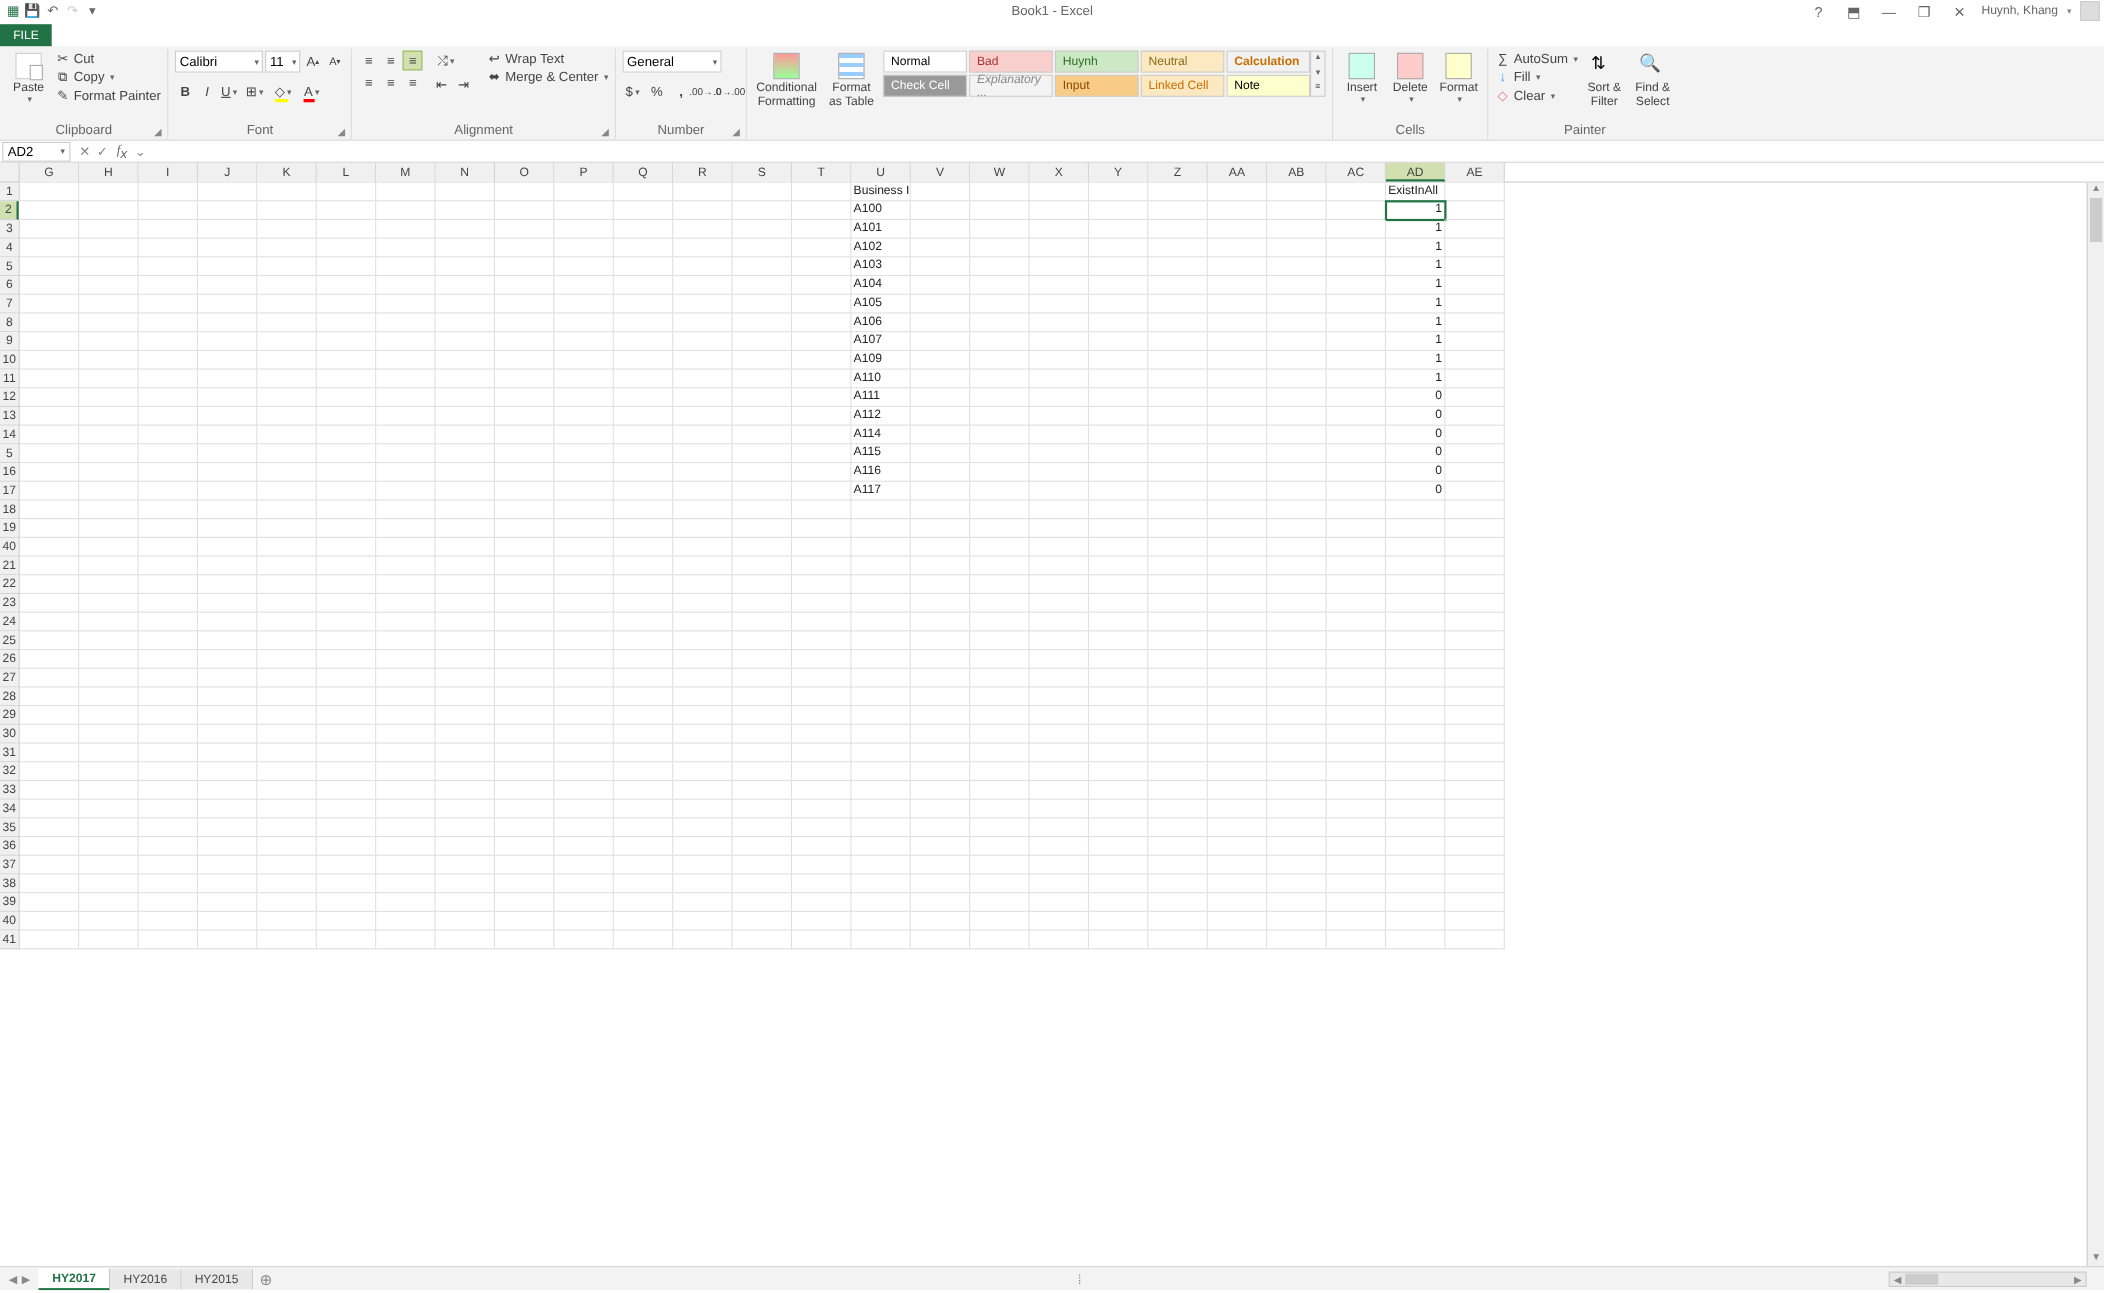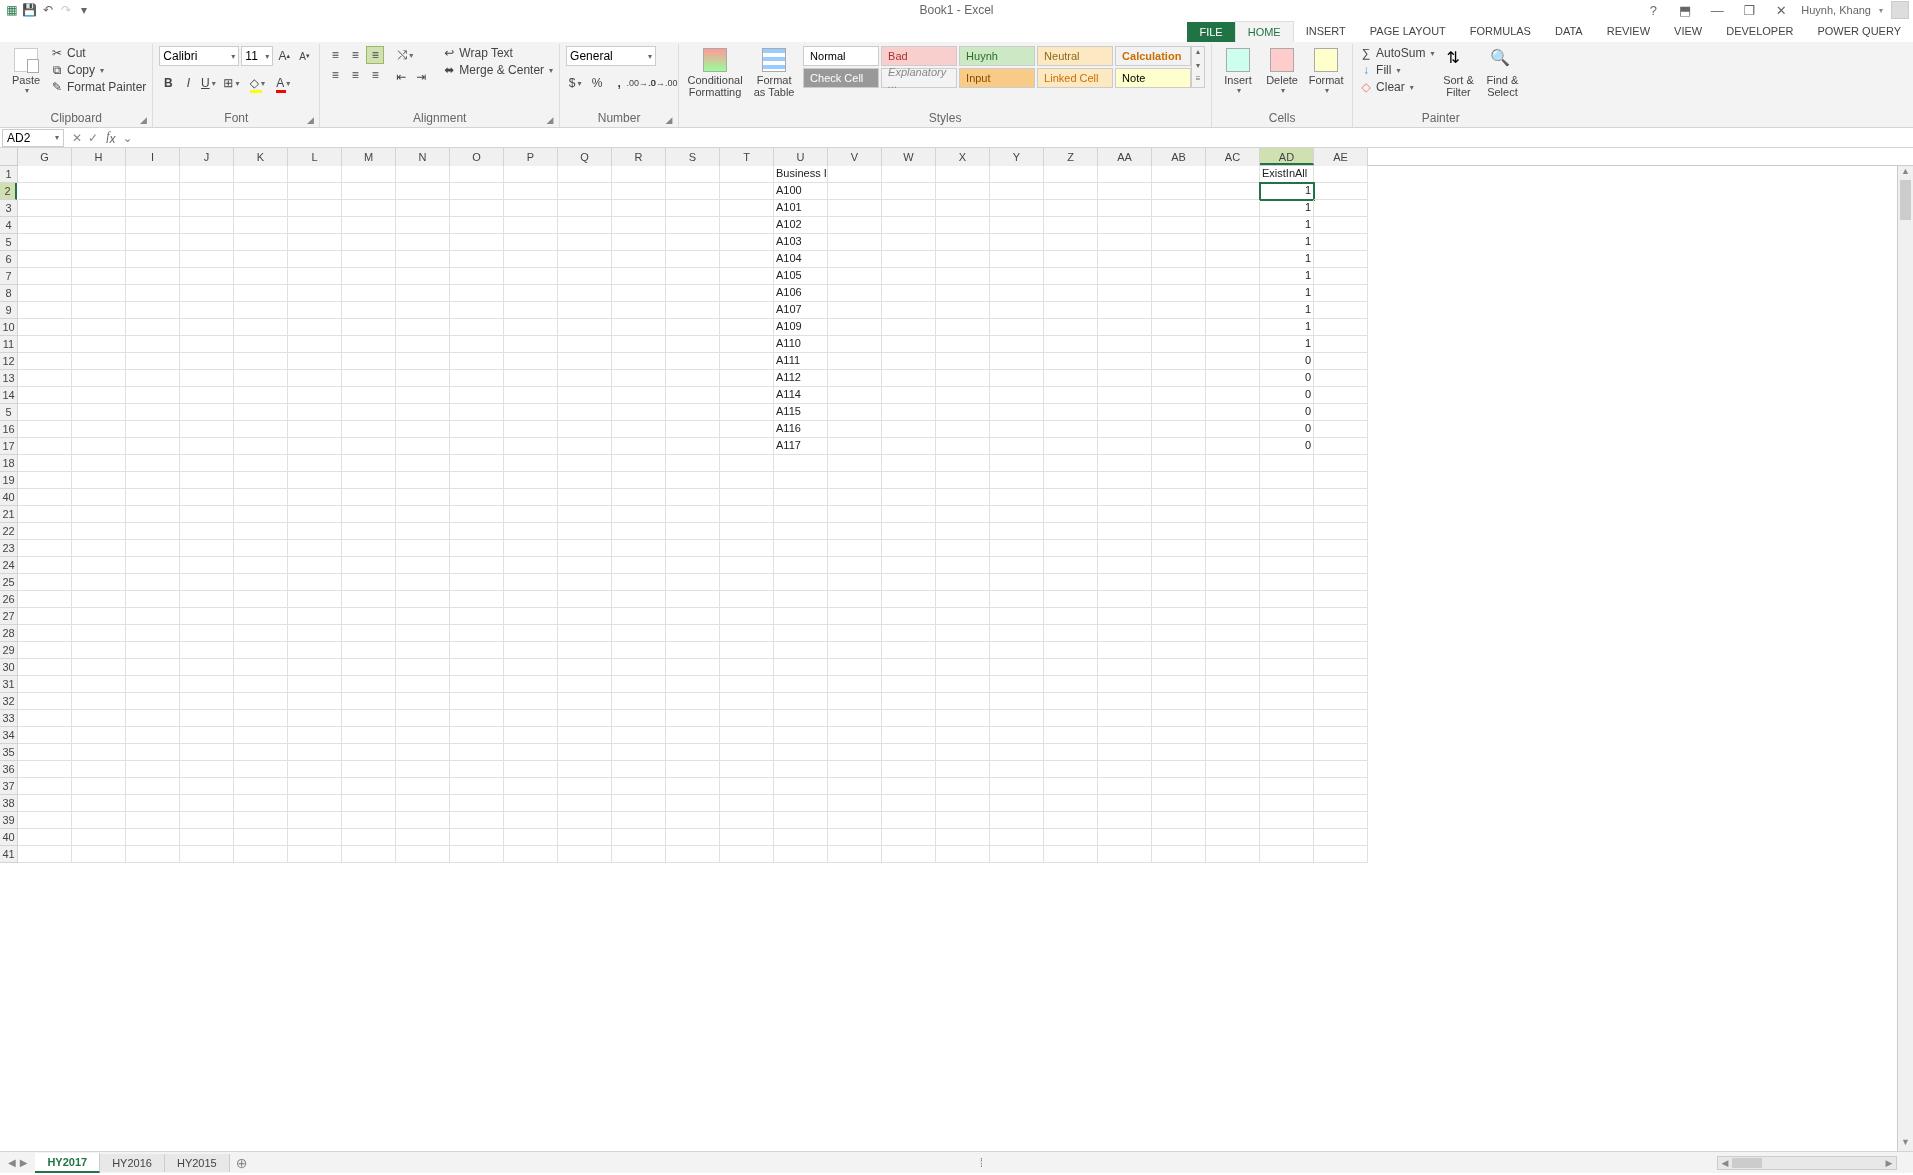--- a/index.html
+++ b/index.html
@@ -7,21 +7,21 @@
 
 .titlebar { height: 20px; background: #fff; display: flex; align-items: center; position: relative; border-bottom: 0; }
 .qat { display: flex; align-items: center; gap: 2px; padding-left: 4px; }
 .qat-icon { width: 16px; height: 16px; display: flex; align-items: center; justify-content: center; color: #666; cursor: pointer; }
 .title-center { position: absolute; left: 50%; transform: translateX(-50%); color: #666; font-size: 12px; }
 .title-right { position: absolute; right: 4px; display: flex; align-items: center; gap: 8px; }
 .win-btn { width: 24px; height: 16px; display: flex; align-items: center; justify-content: center; color: #666; cursor: pointer; font-size: 13px; }
 .user-name { color: #666; font-size: 11px; }
 .user-avatar { width: 18px; height: 18px; background: #ddd; border: 1px solid #ccc; }
 
-.tabs { height: 22px; background: #fff; display: flex; align-items: flex-end; justify-content: flex-end; }
+.tabs { height: 22px; background: #fff; display: flex; align-items: flex-end; }
 .tab { padding: 4px 12px; font-size: 11px; color: #444; cursor: pointer; text-transform: uppercase; }
 .tab.file { background: #217346; color: #fff; }
 .tab.active { background: #f3f3f3; border-top: 1px solid #ddd; border-left: 1px solid #ddd; border-right: 1px solid #ddd; color: #217346; }
 
 .ribbon { height: 86px; background: #f3f3f3; border-bottom: 1px solid #d4d4d4; display: flex; padding-top: 2px; }
 .ribbon-group { border-right: 1px solid #ddd; display: flex; flex-direction: column; padding: 2px 6px 0 6px; position: relative; }
 .ribbon-group-label { font-size: 10px; color: #666; text-align: center; padding: 2px 0; margin-top: auto; position: relative; }
 .ribbon-group-label .launcher { position: absolute; right: -2px; bottom: 2px; width: 10px; height: 10px; font-size: 9px; color: #888; cursor: pointer; }
 .ribbon-content { display: flex; flex: 1; align-items: flex-start; gap: 4px; }
 
@@ -125,31 +125,20 @@
     <span class="win-btn">❐</span>
     <span class="win-btn">✕</span>
     <span class="user-name">Huynh, Khang</span>
     <span style="font-size:8px;color:#888;">▾</span>
     <div class="user-avatar"></div>
   </div>
 </div>
 
 <div class="tabs">
   <div class="tab file">FILE</div>
-  <div id="main-tabs" style="display: flex;">
-      <div class="tab active">HOME</div>
-      <div class="tab">INSERT</div>
-      <div class="tab">PAGE LAYOUT</div>
-      <div class="tab">FORMULAS</div>
-      <div class="tab">DATA</div>
-      <div class="tab">REVIEW</div>
-      <div class="tab">VIEW</div>
-      <div class="tab">DEVELOPER</div>
-      <div class="tab">POWER QUERY</div>
-    </div>
 </div>
 
 <div class="ribbon">
 
   <div class="ribbon-group">
     <div class="ribbon-content">
       <div class="big-btn">
         <div class="icon" style="background:#fff;border:1px solid #ccc;position:relative;">
             <div style="position:absolute;bottom:-2px;right:-2px;width:12px;height:14px;background:#fff;border:1px solid #aaa;"></div>
           </div>
@@ -290,21 +279,20 @@
             <div class="style-cell linked">Linked Cell</div>
             <div class="style-cell note">Note</div>
           </div>
         <div class="style-gallery-nav">
           <div>▴</div>
           <div>▾</div>
           <div>≡</div>
         </div>
       </div>
     </div>
-    <div class="ribbon-group-label"><span>Styles</span></div>
   </div>
 
   <div class="ribbon-group">
     <div class="ribbon-content">
       <div class="big-btn">
           <div class="icon" style="border:1px solid #aaa;background:#cfe;"></div>
           <div class="lbl">Insert</div>
           <div class="dd">▾</div>
         </div>
       <div class="big-btn">

